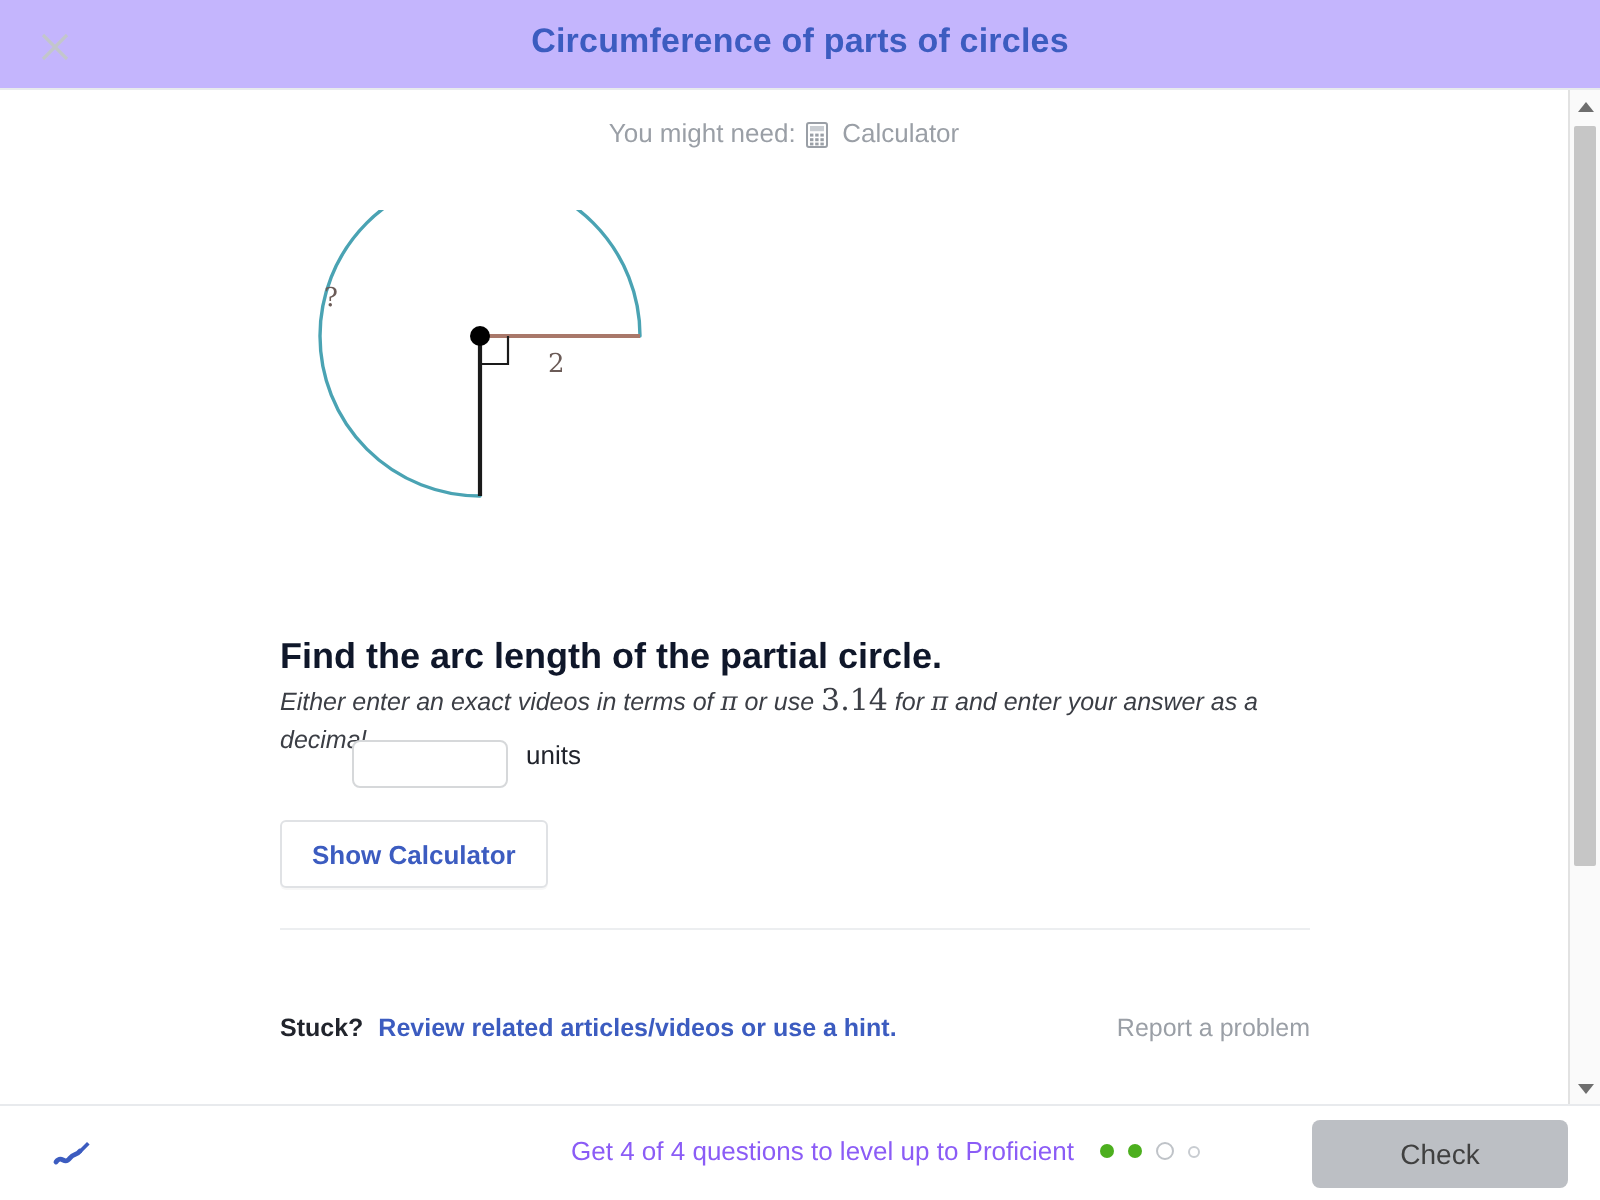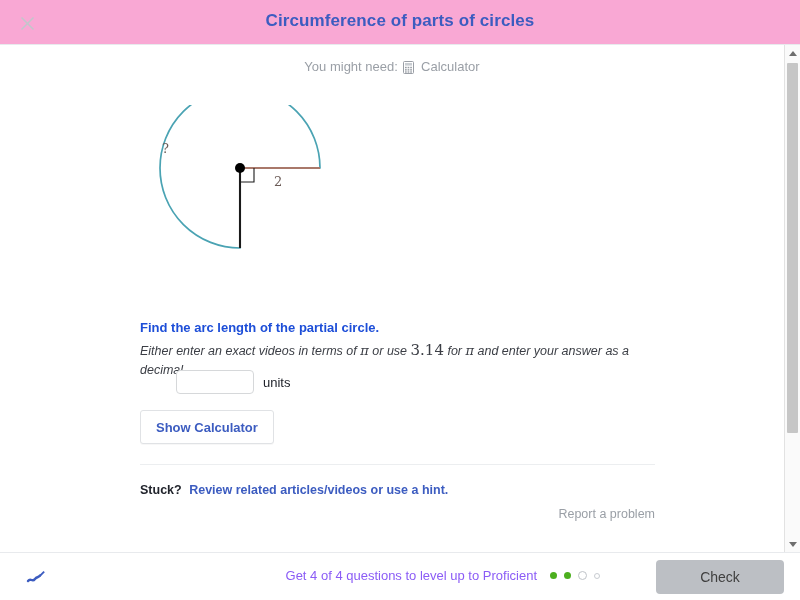--- a/index.html
+++ b/index.html
@@ -21,21 +21,21 @@
     background: #ffffff;
     box-sizing: border-box;
   }
 
   
   .header {
     position: absolute;
     left: 0; top: 0;
     width: 800px;
     height: 45px;
-    background: #f9a8d4;
+    background: #c4b5fd;
     border-bottom: 1px solid #e8eaed;
     box-sizing: border-box;
   }
   .close-btn {
     position: absolute;
     left: 14px; top: 10px;
     width: 26px; height: 26px;
     display: flex;
     align-items: center;
     justify-content: center;
@@ -131,23 +131,23 @@
   .figure svg { display: block; }
 
   
   .prompt {
     position: absolute;
     left: 140px;
     top: 274px;
     width: 520px;
   }
   .prompt-main {
-    font-size: 13px;
+    font-size: 18px;
     font-weight: bold;
-    color: #1d4ed8;
+    color: #0f172a;
     line-height: 18px;
   }
   .prompt-sub {
     margin-top: 4px;
     font-size: 12.5px;
     font-style: italic;
     color: #3b3e45;
     line-height: 19px;
   }
   .mathvar {
@@ -160,21 +160,21 @@
     font-style: normal;
     font-size: 15px;
   }
 
   
   .answer-row {
     position: absolute;
     left: 140px;
     top: 325px;
     display: flex;
-    align-items: center;
+    align-items: flex-start;
     padding-left: 36px;
   }
   .answer-input {
     width: 78px;
     height: 24px;
     border: 1px solid #d6d8da;
     border-radius: 4px;
     background: #ffffff;
     font-family: "Liberation Sans", sans-serif;
     font-size: 13px;
@@ -218,21 +218,21 @@
     width: 515px;
     height: 1px;
     background: #eceef0;
   }
   .stuck-row {
     position: absolute;
     left: 140px;
     top: 438px;
     width: 515px;
     display: flex;
-    align-items: flex-start;
+    align-items: flex-end;
     justify-content: space-between;
   }
   .stuck-left {
     font-size: 12.5px;
     font-weight: bold;
     color: #21242c;
   }
   .stuck-link {
     color: #3c5cc0;
     font-weight: bold;

